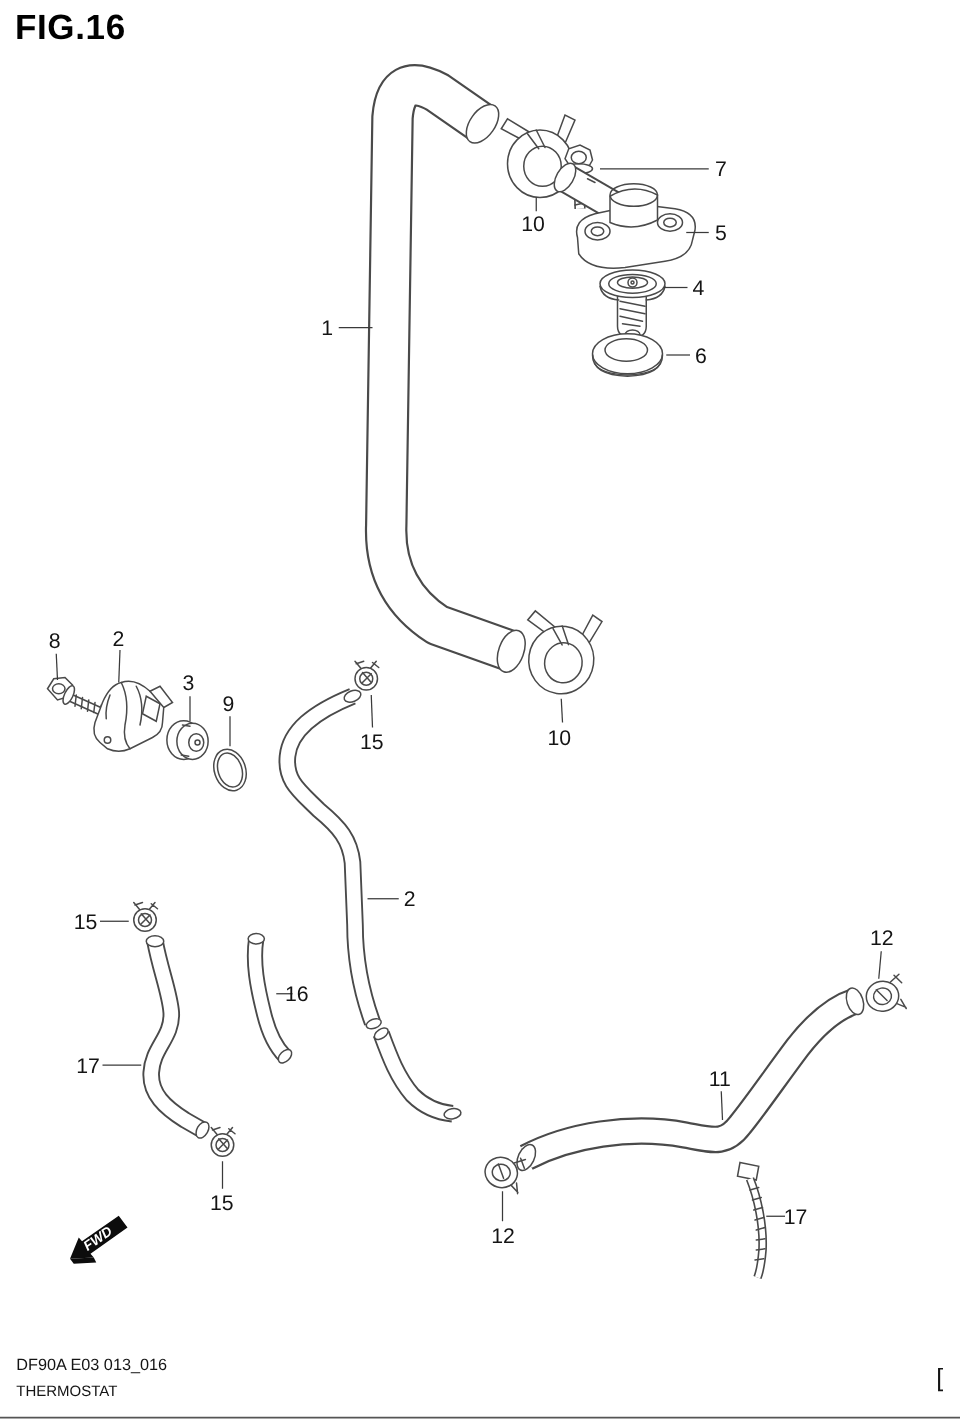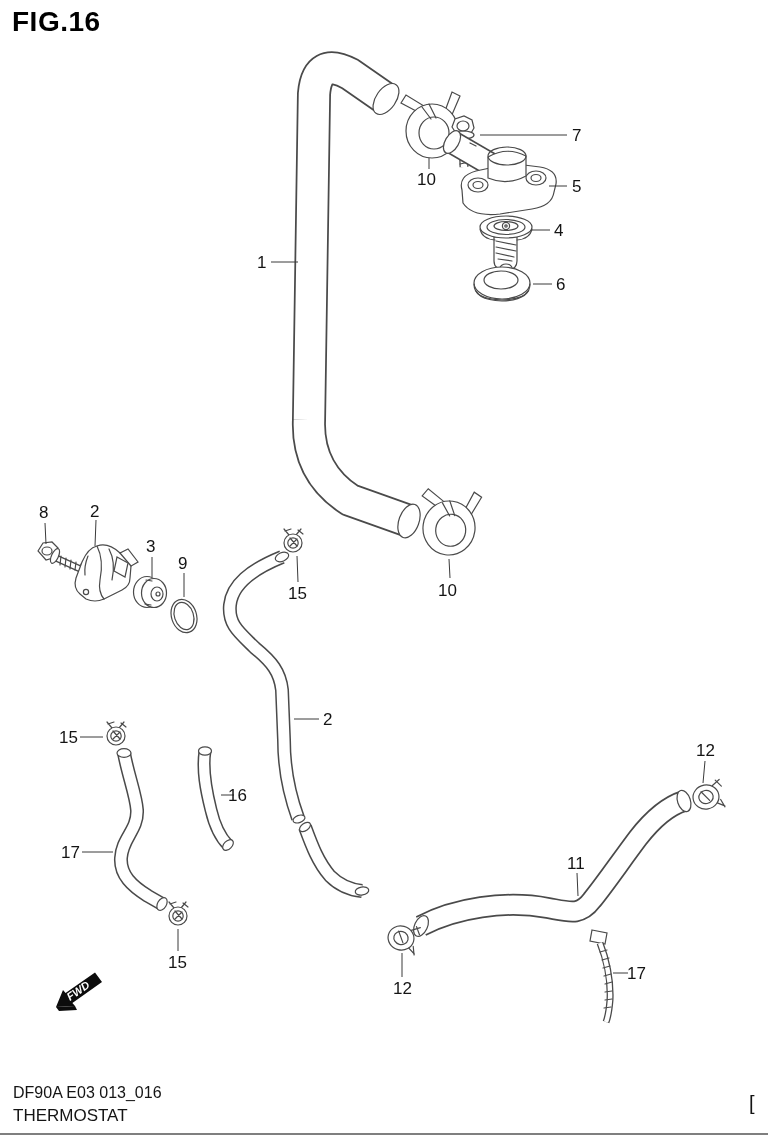--- a/index.html
+++ b/index.html
@@ -2,22 +2,22 @@
 <html><head>
 <meta charset="utf-8">
 <style>
   html,body{margin:0;padding:0;background:#fff;}
   body{width:768px;height:1137px;font-family:"Liberation Sans",sans-serif;}
   .page{position:relative;width:768px;height:1137px;background:#fff;overflow:hidden;}
   .art{position:absolute;left:0;top:0;}
   .fig-title{position:absolute;left:12px;top:6px;margin:0;font-size:28px;font-weight:bold;
              color:#000;letter-spacing:0.5px;}
   .callout{position:absolute;font-size:17px;color:#141414;white-space:nowrap;}
-  .footer-code{position:absolute;left:13px;top:1084px;font-size:16px;color:#141414;}
-  .footer-name{position:absolute;left:13px;top:1106px;font-size:17px;color:#141414;}
+  .footer-code{position:absolute;left:13px;top:1084px;font-size:13px;color:#141414;}
+  .footer-name{position:absolute;left:13px;top:1106px;font-size:12px;color:#141414;}
   .edge-bracket{position:absolute;left:749px;top:1092px;font-size:20px;color:#141414;}
   
   .ln{fill:none;stroke:#4a4a4a;stroke-width:1.2px;stroke-linecap:round;}
   .wh{fill:#fff;stroke:#4a4a4a;stroke-width:1.2px;}
   .ldr{stroke:#3a3a3a;stroke-width:1px;}
   .tube-o{fill:none;stroke:#4a4a4a;stroke-linejoin:round;stroke-linecap:butt;}
   .tube-i{fill:none;stroke:#ffffff;stroke-linejoin:round;stroke-linecap:butt;}
 </style>
 </head>
 <body>

